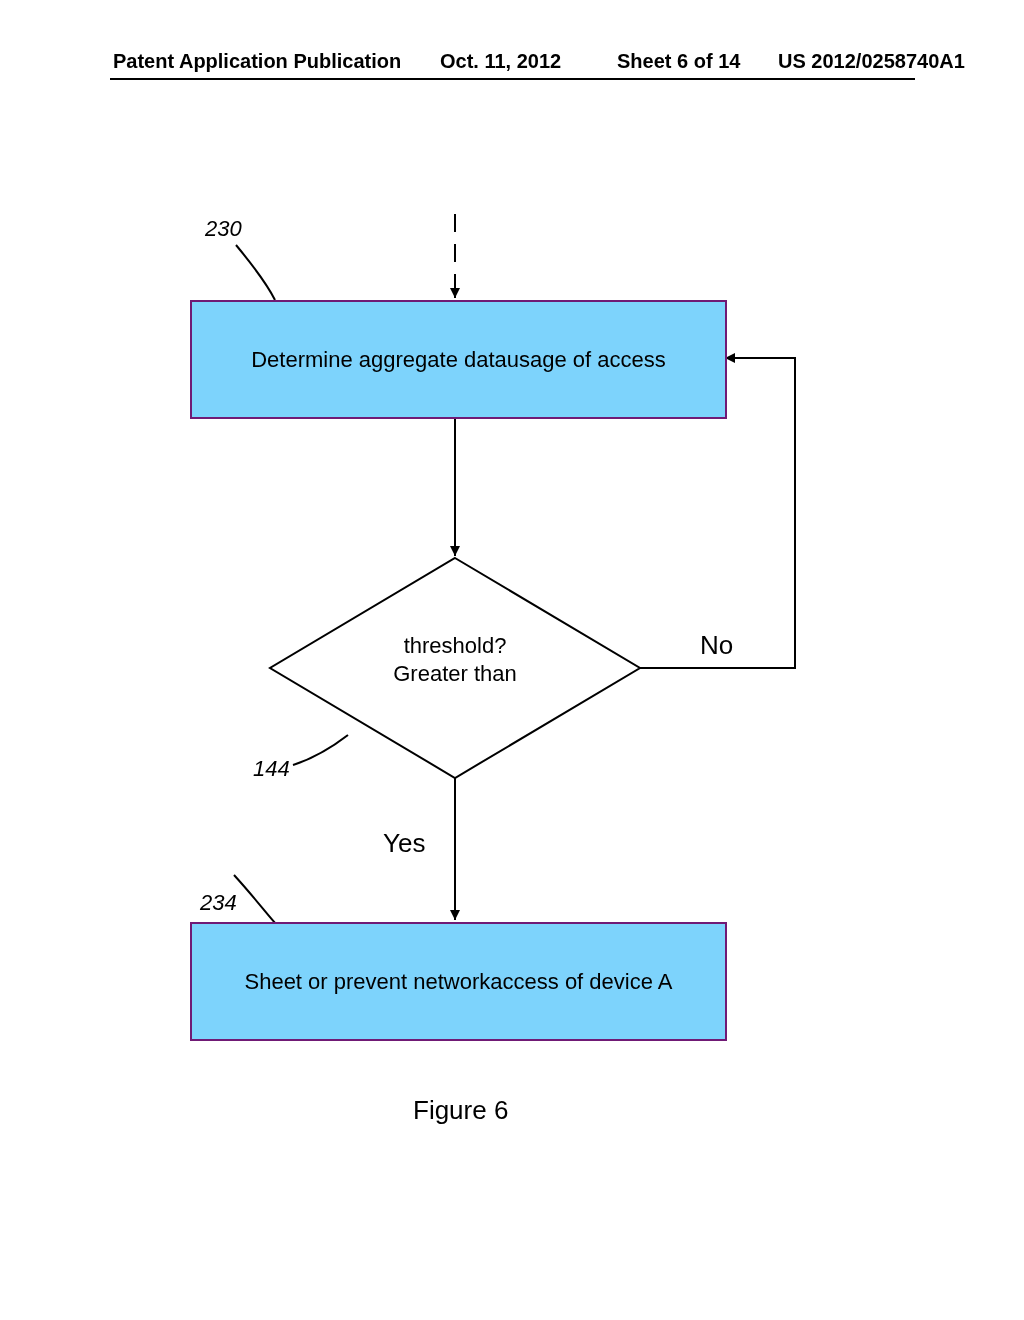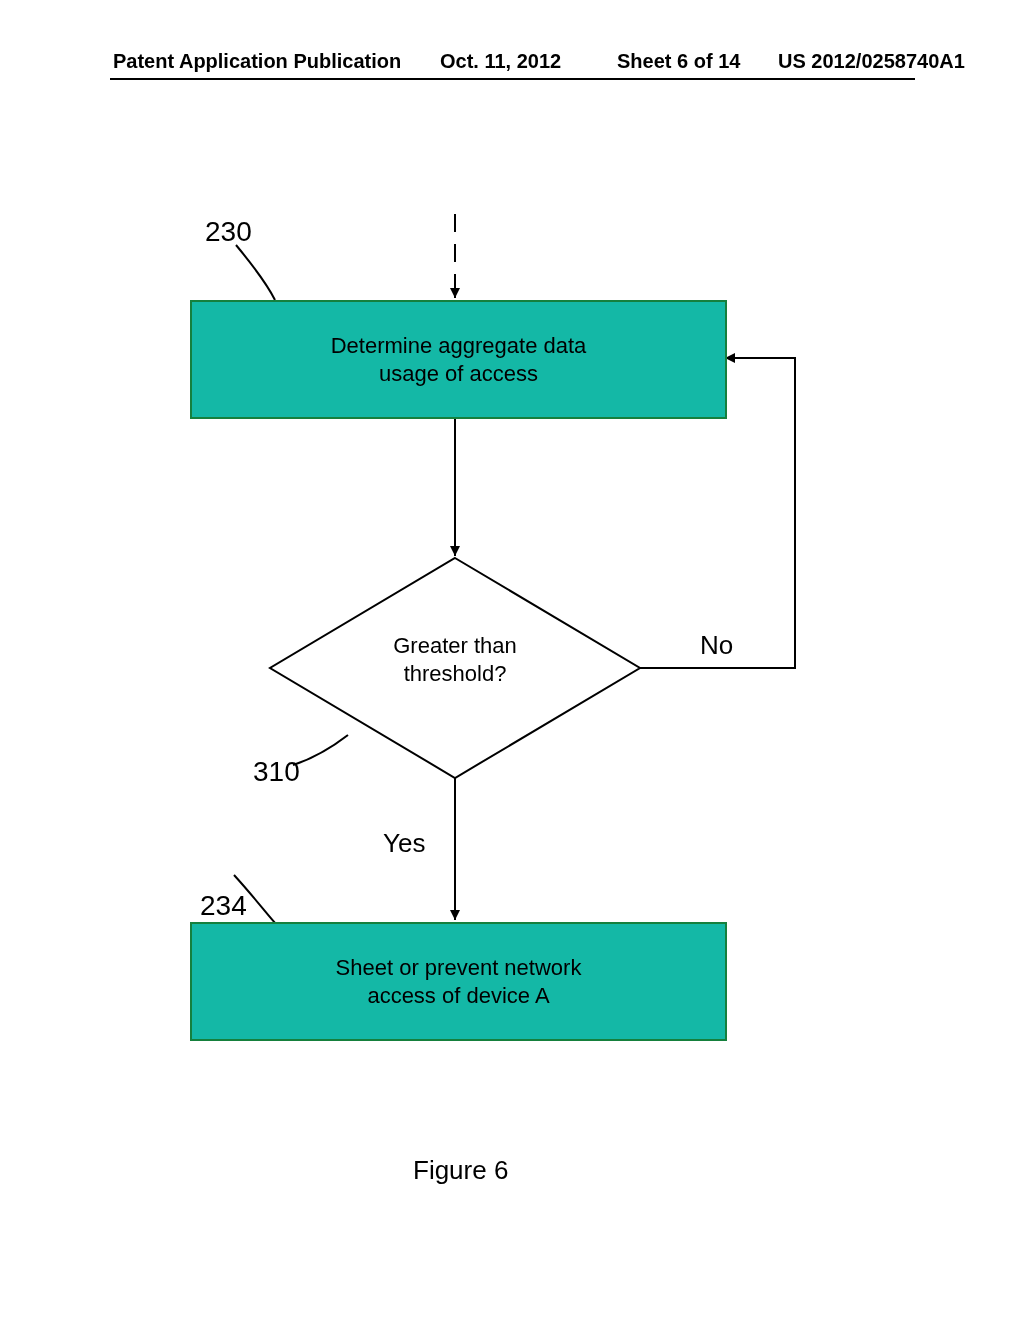--- a/index.html
+++ b/index.html
@@ -35,34 +35,34 @@
     font-size: 20px;
     font-weight: bold;
   }
   .pub-type { left: 113px; }
   .pub-date { left: 440px; }
   .pub-sheet { left: 595px; margin-left: 22px; }
   .pub-number { left: 778px; }
 
   .flow-box {
     position: absolute;
-    border: 2px solid #15803d;
-    background: #14b8a6;
+    border: 2px solid #701a75;
+    background: #7dd3fc;
     text-align: center;
     font-size: 22px;
     display: flex;
-    flex-direction: column;
     align-items: center;
     justify-content: center;
     line-height: 1.25;
   }
 
   .ref-label {
     position: absolute;
-    font-size: 28px;
+    font-size: 22px;
+    font-style: italic;
   }
 
   .branch-label {
     position: absolute;
     font-size: 26px;
   }
 
   .figure-caption {
     position: absolute;
     font-size: 26px;
@@ -116,28 +116,28 @@
     <path d="M234,875 C255,898 270,918 277,925" stroke="#000" stroke-width="2" fill="none"></path>
   </svg>
 
   <div class="flow-box" style="left:190px; top:300px; width:533px; height:115px;">
     <div>Determine aggregate data</div>
     <div>usage of access</div>
   </div>
   <div class="ref-label" style="left:205px; top:216px;">230</div>
 
   <div style="position:absolute; left:330px; top:632px; width:250px; text-align:center; font-size:22px; line-height:1.25;">
+    <div>threshold?</div>
     <div>Greater than</div>
-    <div>threshold?</div>
   </div>
-  <div class="ref-label" style="left:253px; top:756px;">310</div>
+  <div class="ref-label" style="left:253px; top:756px;">144</div>
   <div class="branch-label" style="left:700px; top:630px;">No</div>
   <div class="branch-label" style="left:383px; top:828px;">Yes</div>
 
   <div class="flow-box" style="left:190px; top:922px; width:533px; height:115px;">
     <div>Sheet or prevent network</div>
     <div>access of device A</div>
   </div>
   <div class="ref-label" style="left:200px; top:846px;margin-top:44px;">234</div>
 
-  <div class="figure-caption" style="left:413px; top:1155px;">Figure 6</div>
+  <div class="figure-caption" style="left:413px; top:1095px;">Figure 6</div>
 
 </div>
 
 </body></html>

